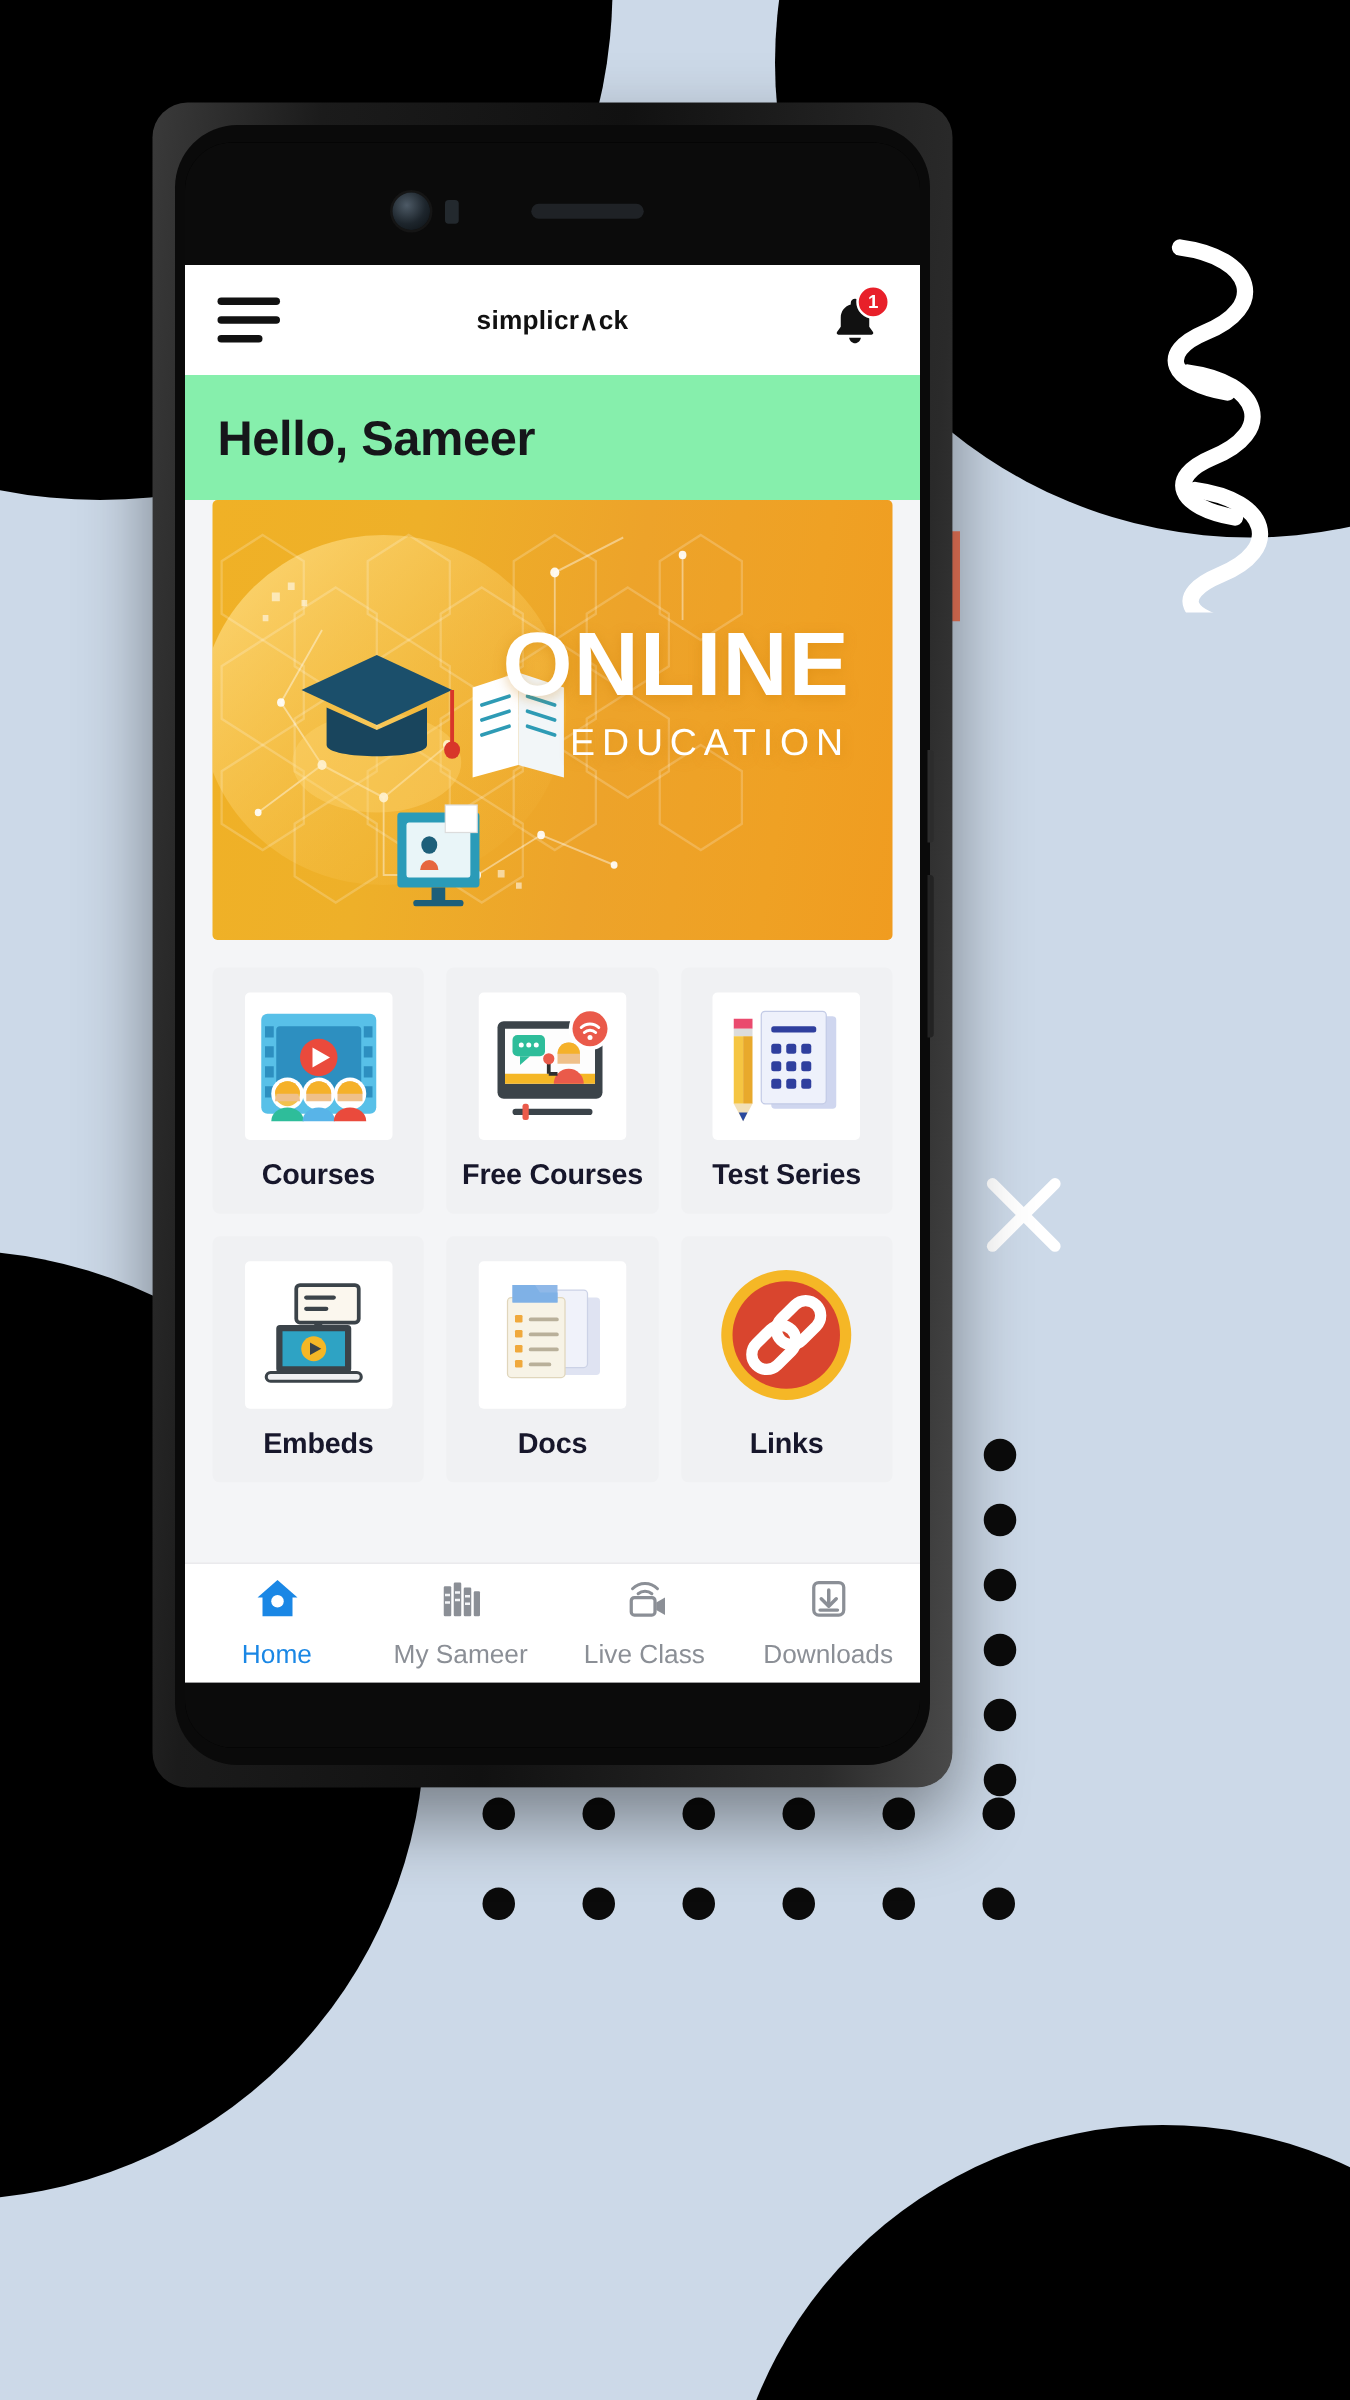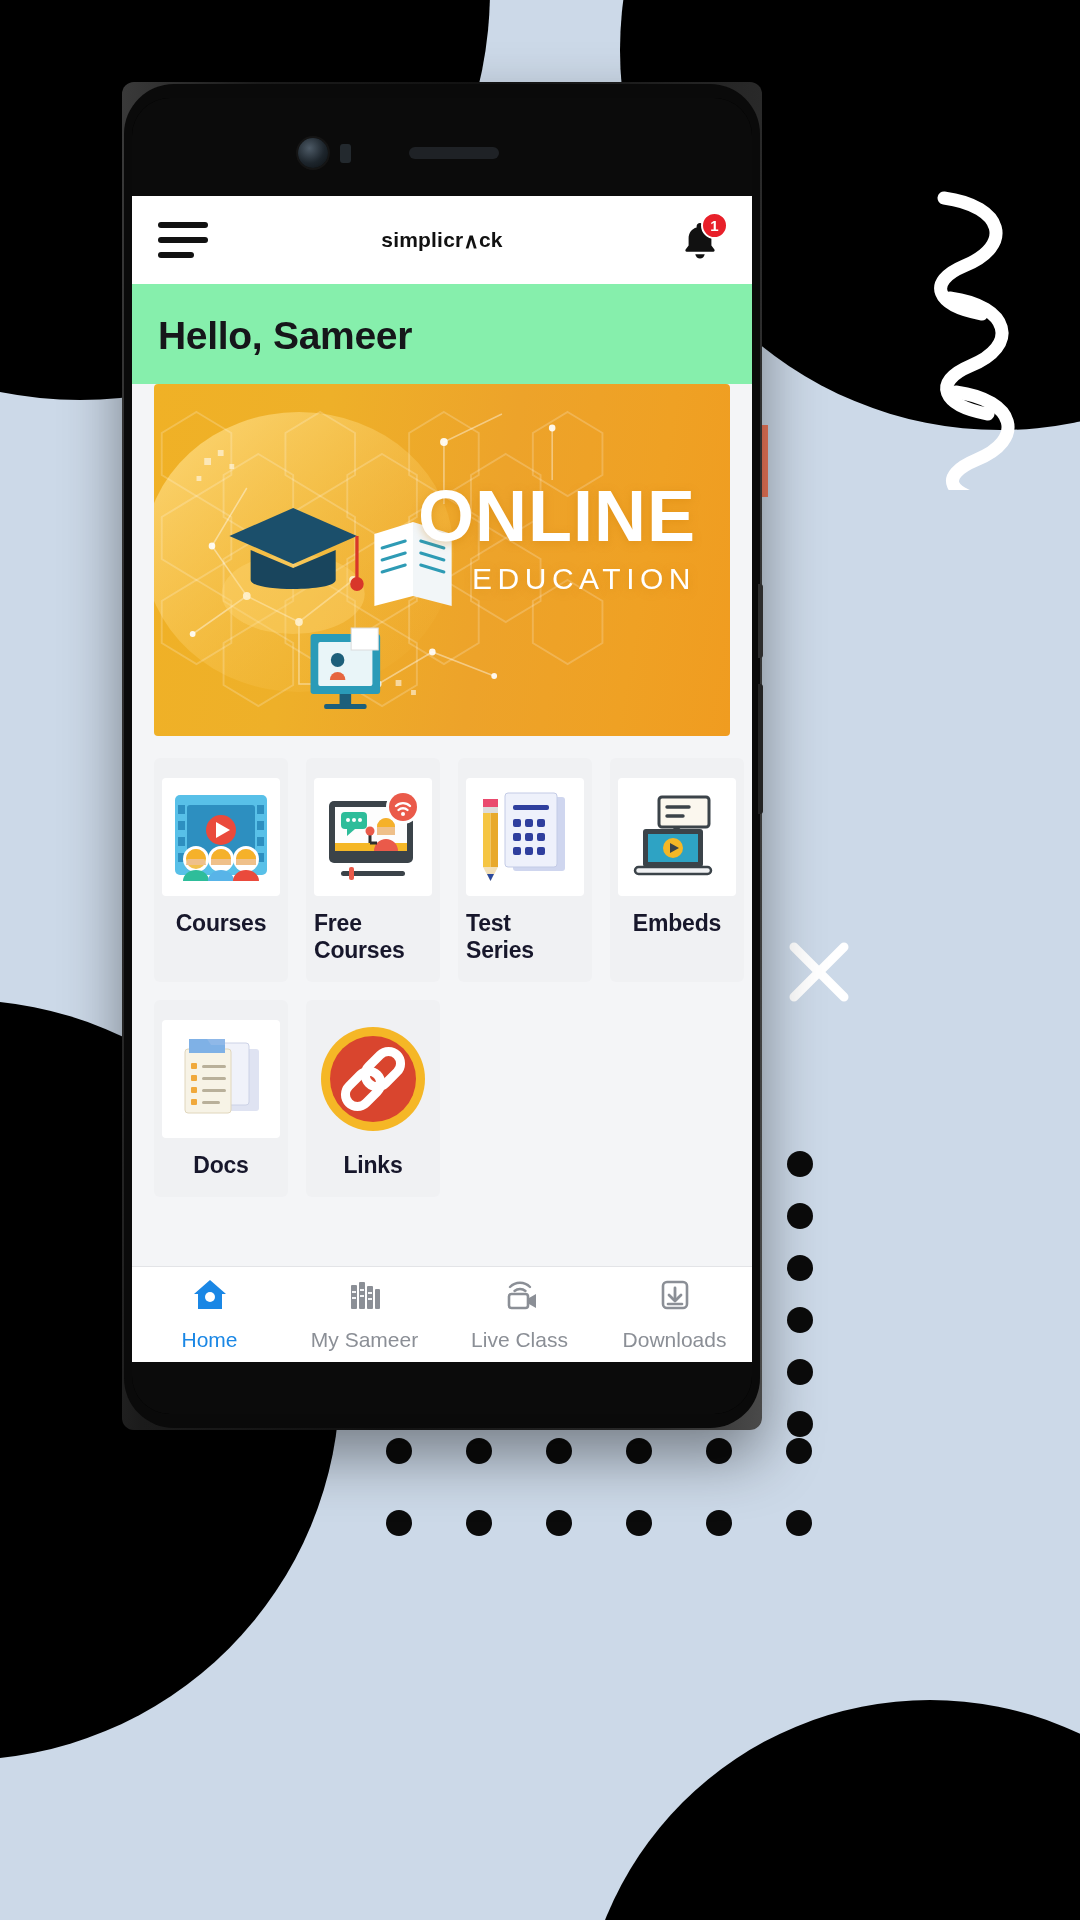--- a/index.html
+++ b/index.html
@@ -26,23 +26,23 @@
   .xmark { position:absolute; left:782px; top:935px; width:74px; height:74px; }
   .dots  { position:absolute; left:770px; top:1150px; }
   .dots-bottom { position:absolute; left:375px; top:1425px; }
   .orange-tab { position:absolute; left:752px; top:425px; width:16px; height:72px;
                 background:#f2795b; border-radius:4px 0 0 4px; }
 
   
   .phone {
     position:absolute; left:122px; top:82px; width:640px; height:1348px;
     background:linear-gradient(95deg,#3a3a3a 0%,#1b1b1b 18%,#111 50%,#2a2a2a 86%,#4a4a4a 100%);
-    border-radius:12px;
+    border-radius:28px;
     box-shadow:0 26px 60px rgba(0,0,0,.42);
-    padding:2px;
+    padding:18px;
   }
   .phone-inner {
     width:100%; height:100%;
     background:#0a0a0a; border-radius:50px;
     padding:14px 8px 14px 8px;
     position:relative;
   }
   .bezel {
     width:100%; height:100%;
     background:#000; border-radius:38px;
@@ -115,21 +115,21 @@
   .banner svg { position:absolute; inset:0; width:100%; height:100%; }
   .banner-text {
     position:absolute; right:34px; top:96px; text-align:right; color:#fff;
     text-shadow:0 2px 10px rgba(200,120,0,.35);
   }
   .banner-text .l1 { font-size:72px; font-weight:700; letter-spacing:1px; line-height:1; }
   .banner-text .l2 { font-size:30px; font-weight:400; letter-spacing:5.5px; margin-top:10px; }
 
   
   .grid {
-    display:grid; grid-template-columns:repeat(4,1fr); gap:18px;
+    display:grid; grid-template-columns:repeat(3,1fr); gap:18px;
     padding:22px 22px 0;
   }
   .tile {
     background:#f0f1f3; border-radius:6px; padding:20px 8px 18px;
     display:flex; flex-direction:column; align-items:center; gap:14px;
     cursor:pointer;
   }
   .tile .art {
     width:118px; height:118px; background:#fff; border-radius:4px;
     display:flex; align-items:center; justify-content:center;

